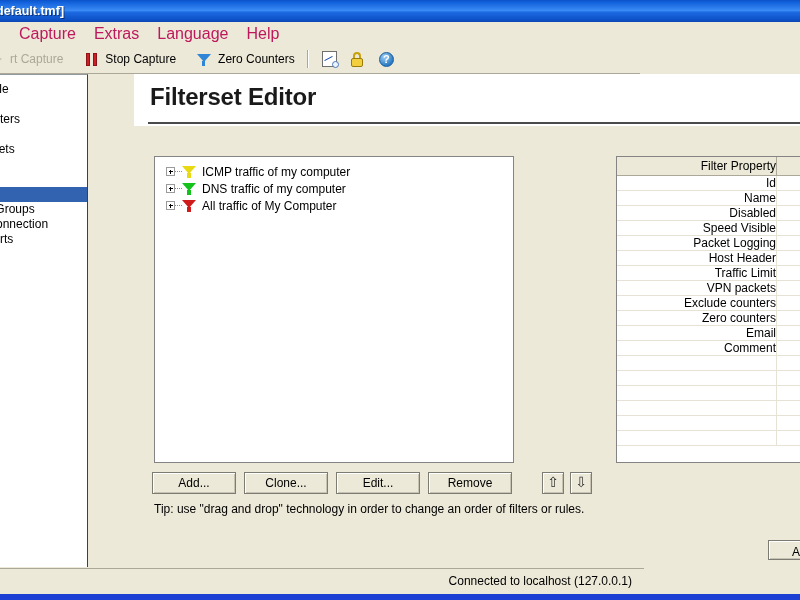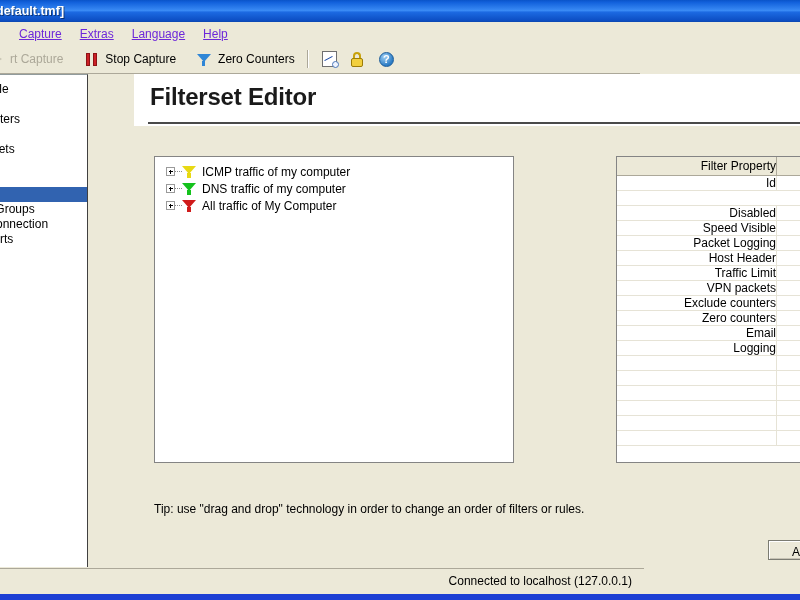--- a/index.html
+++ b/index.html
@@ -48,24 +48,23 @@
     width: 800px; height: 23px;
     background: #ece9d8;
     display: flex;
     align-items: center;
     padding-left: 10px;
     box-sizing: border-box;
     overflow: hidden;
   }
   .menu-item {
     padding: 3px 9px;
-    font-size: 12px;
-    white-space: nowrap;
-    color: #6d28d9;
-    text-decoration: underline;
+    font-size: 16px;
+    white-space: nowrap;
+    color: #be185d;
   }
 
   
   .toolbar {
     position: absolute;
     left: 0; top: 45px;
     width: 640px; height: 28px;
     background: #ece9d8;
     border-bottom: 1px solid #aca899;
     display: flex;
@@ -489,20 +488,21 @@
     <div class="prop-panel">
       <div class="prop-head">
         <div class="ph-name">Filter Property</div>
         <div class="ph-val">Value</div>
       </div>
       <div class="prop-row">
           <div class="pr-name">Id</div>
           <div class="pr-val"></div>
         </div>
       <div class="prop-row">
+          <div class="pr-name">Name</div>
           <div class="pr-val"></div>
         </div>
       <div class="prop-row">
           <div class="pr-name">Disabled</div>
           <div class="pr-val"></div>
         </div>
       <div class="prop-row">
           <div class="pr-name">Speed Visible</div>
           <div class="pr-val"></div>
         </div>
@@ -528,21 +528,21 @@
         </div>
       <div class="prop-row">
           <div class="pr-name">Zero counters</div>
           <div class="pr-val"></div>
         </div>
       <div class="prop-row">
           <div class="pr-name">Email</div>
           <div class="pr-val"></div>
         </div>
       <div class="prop-row">
-          <div class="pr-name">Logging</div>
+          <div class="pr-name">Comment</div>
           <div class="pr-val"></div>
         </div>
       <div class="prop-row">
           <div class="pr-name"></div>
           <div class="pr-val"></div>
         </div>
       <div class="prop-row">
           <div class="pr-name"></div>
           <div class="pr-val"></div>
         </div>
@@ -557,20 +557,32 @@
       <div class="prop-row">
           <div class="pr-name"></div>
           <div class="pr-val"></div>
         </div>
       <div class="prop-row">
           <div class="pr-name"></div>
           <div class="pr-val"></div>
         </div>
     </div>
 
+    <div class="btn-row">
+      <div class="btn">Add...</div>
+      <div class="btn">Clone...</div>
+      <div class="btn">Edit...</div>
+      <div class="btn">Remove</div>
+      <div class="arrow-btn first">
+        <span class="arrow-glyph">⇧</span>
+      </div>
+      <div class="arrow-btn">
+        <span class="arrow-glyph">⇩</span>
+      </div>
+    </div>
 
     <div class="tip">Tip: use "drag and drop" technology in order to change an order of filters or rules.</div>
 
     <div class="apply-btn">Apply</div>
   </div>
 
   <div class="statusbar">
     <span class="status-text">Connected to localhost (127.0.0.1)</span>
   </div>
   <div class="bottom-bar"></div>

